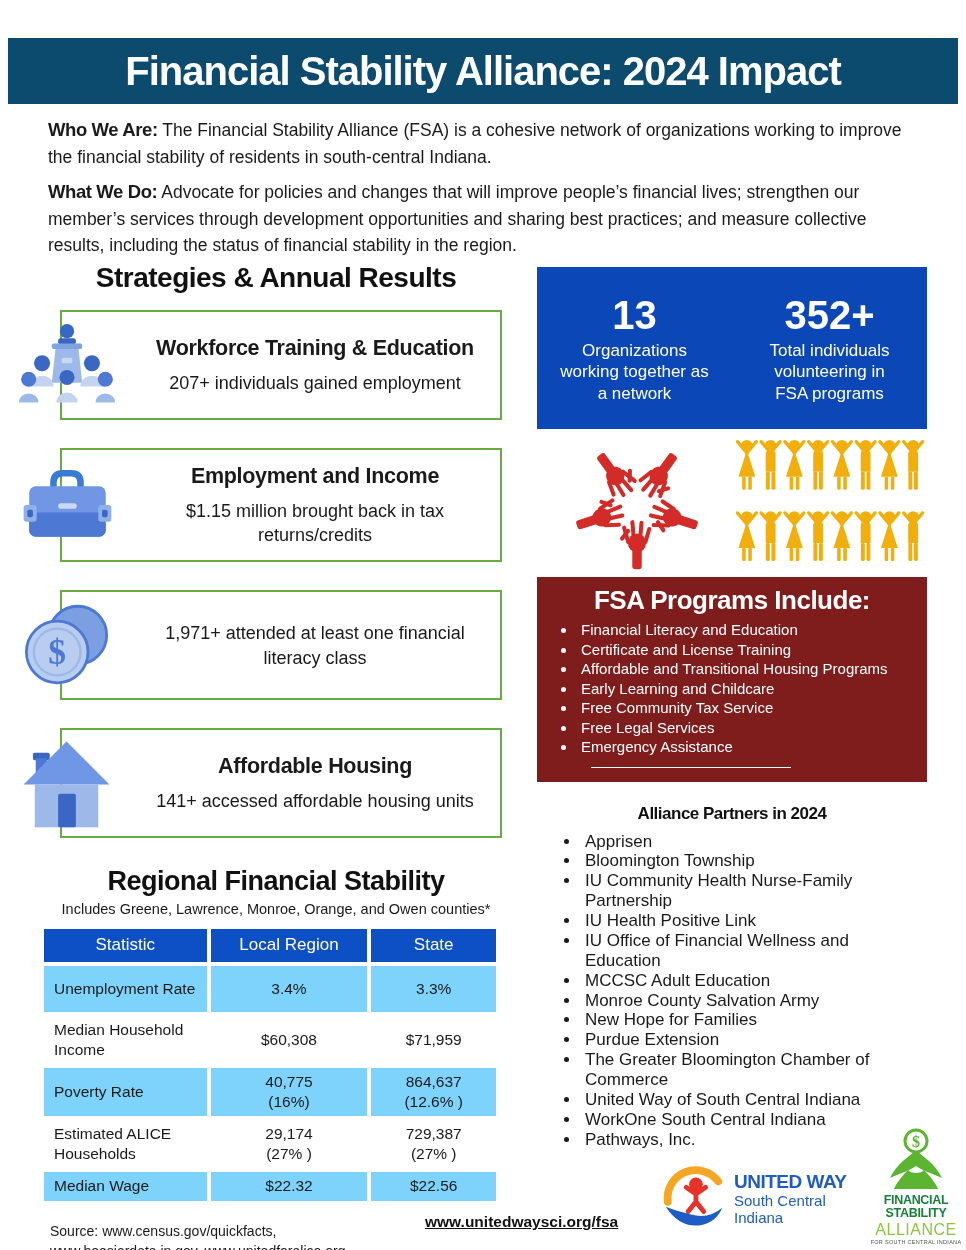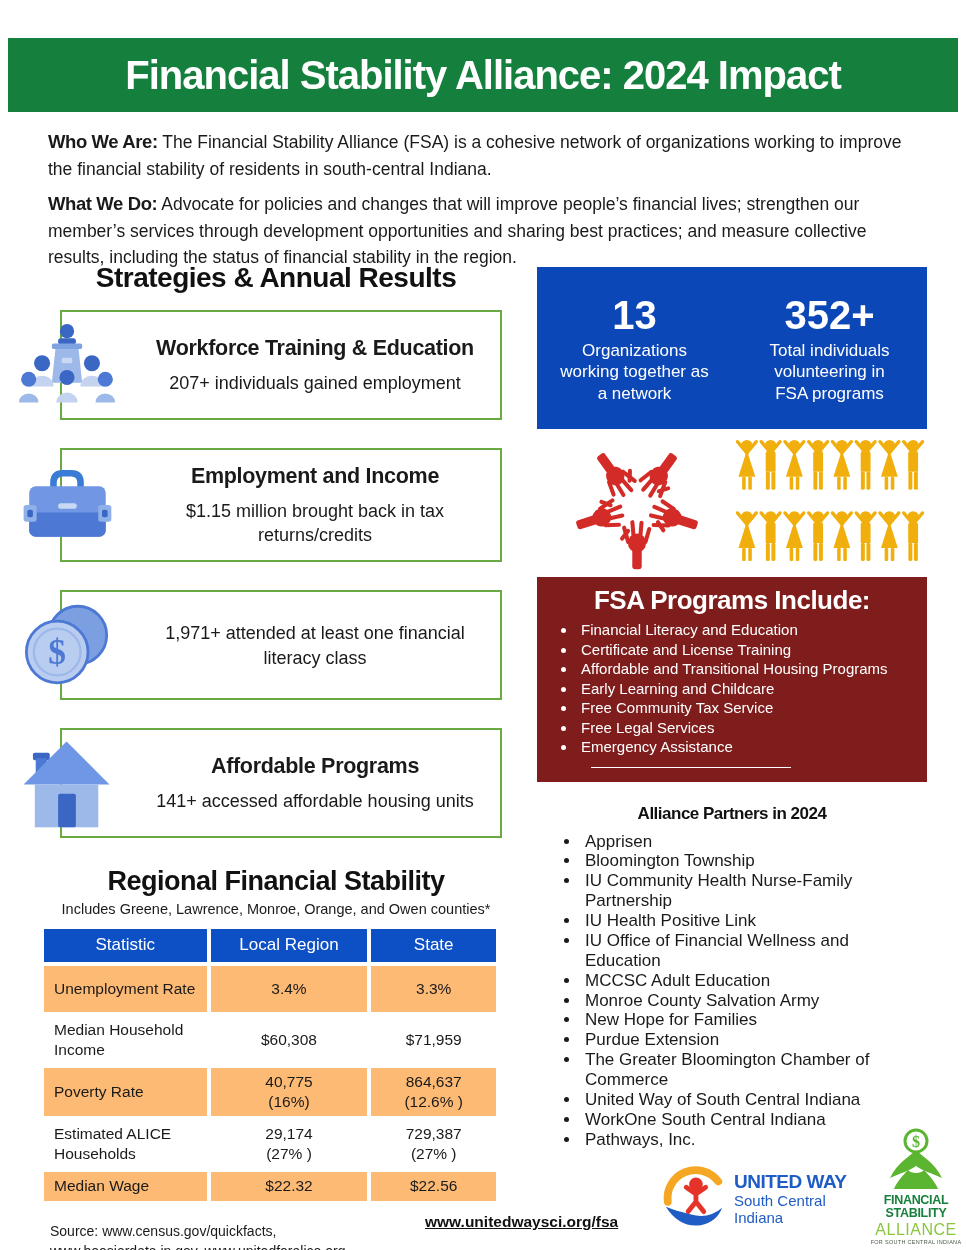--- a/index.html
+++ b/index.html
@@ -1,25 +1,25 @@
 <!DOCTYPE html>
 <html><head>
 <meta charset="utf-8">
 <style>
   * { margin:0; padding:0; box-sizing:border-box; }
   body { background:#fff; font-family:"Liberation Sans", sans-serif; color:#1a1a1a; }
   .page { position:relative; width:966px; height:1250px; background:#fff; overflow:hidden; }
 
   
-  .title-band { position:absolute; left:8px; right:8px; top:38px; height:74px;
-    background:#15803d; display:flex; align-items:center; justify-content:center; }
+  .title-band { position:absolute; left:8px; right:8px; top:38px; height:66px;
+    background:#0c4a6e; display:flex; align-items:center; justify-content:center; }
   .title-band h1 { color:#fff; font-size:40px; font-weight:700; letter-spacing:-1px; white-space:nowrap; }
 
   
-  .intro { position:absolute; left:48px; right:40px; top:128px; font-size:17.5px; line-height:1.5; }
+  .intro { position:absolute; left:48px; right:40px; top:116px; font-size:17.5px; line-height:1.5; }
   .intro p + p { margin-top:8px; }
   .intro .lbl { font-weight:700; font-size:18.5px; letter-spacing:-0.4px; }
 
   
   .left-col { position:absolute; left:30px; top:262px; width:492px; }
   .sec-heading { text-align:center; font-weight:700; letter-spacing:-0.5px; color:#111; }
   .strategies-heading { font-size:28px; margin-bottom:16px; }
 
   .strategy-card { position:relative; margin-left:30px; width:442px; border:2px solid #6aaa43;
     min-height:110px; margin-bottom:28px; padding:14px 10px 12px 78px; text-align:center;
@@ -29,21 +29,21 @@
   .card-icon { position:absolute; left:-44px; top:50%; transform:translateY(-50%); width:98px; height:98px; }
   .card-icon svg { width:100%; height:100%; }
 
   .regional-heading { font-size:27px; margin-top:2px; }
   .regional-subtitle { text-align:center; font-size:14.5px; margin-top:4px; }
 
   table.region-table { border-collapse:separate; border-spacing:4px; margin:8px 0 0 10px; width:460px; }
   .region-table th { background:#0d4fc4; color:#fff; font-weight:400; font-size:17px; height:33px; }
   .region-table td { font-size:15.5px; line-height:1.3; text-align:center; white-space:pre-line; padding:4px 2px; }
   .region-table td.stat-name { text-align:left; padding-left:10px; }
-  .region-table tr.shaded td { background:#fdba74; }
+  .region-table tr.shaded td { background:#7dd3fc; }
   .region-table col.c1 { width:165px; } .region-table col.c2 { width:162px; } .region-table col.c3 { width:128px; }
   .r-tall { height:46px; }
 
   .source-note { font-size:14px; line-height:1.45; margin:16px 0 0 20px; white-space:pre-line; }
 
   
   .right-col { position:absolute; left:537px; top:267px; width:390px; }
   .stats-box { background:#0c47b7; color:#fff; height:162px; display:flex; text-align:center; }
   .stat-half { flex:1; display:flex; flex-direction:column; justify-content:center; padding:4px 6px; }
   .stat-value { font-size:40px; font-weight:700; line-height:1.15; }
@@ -148,21 +148,21 @@
     <div class="strategy-card">
       <span class="card-icon">
         <svg viewBox="0 0 105 105">
           <rect x="16" y="20" width="18" height="8" rx="2" fill="#3a66c4"></rect>
           <rect x="19" y="26" width="12" height="24" fill="#4d79d4"></rect>
           <polygon points="52,8 6,54 98,54" fill="#6f97e6"></polygon>
           <rect x="18" y="54" width="68" height="46" fill="#9db9ea"></rect>
           <rect x="43" y="64" width="19" height="36" rx="2" fill="#3a66c4"></rect>
         </svg>
       </span>
-      <div class="card-title">Affordable Programs</div>
+      <div class="card-title">Affordable Housing</div>
       <div class="card-result">141+ accessed affordable housing units</div>
     </div>
 
     <h2 class="sec-heading regional-heading">Regional Financial Stability</h2>
     <p class="regional-subtitle">Includes Greene, Lawrence, Monroe, Orange, and Owen counties*</p>
 
     <table class="region-table">
       <colgroup>
           <col class="c1">
           <col class="c2">

